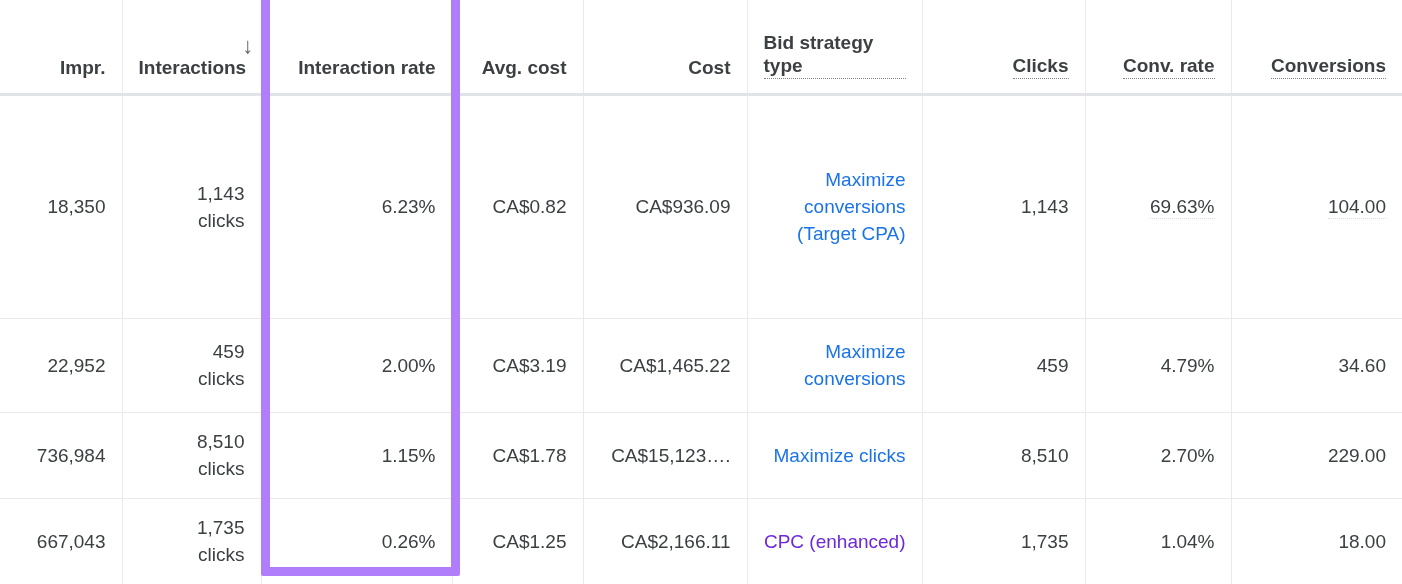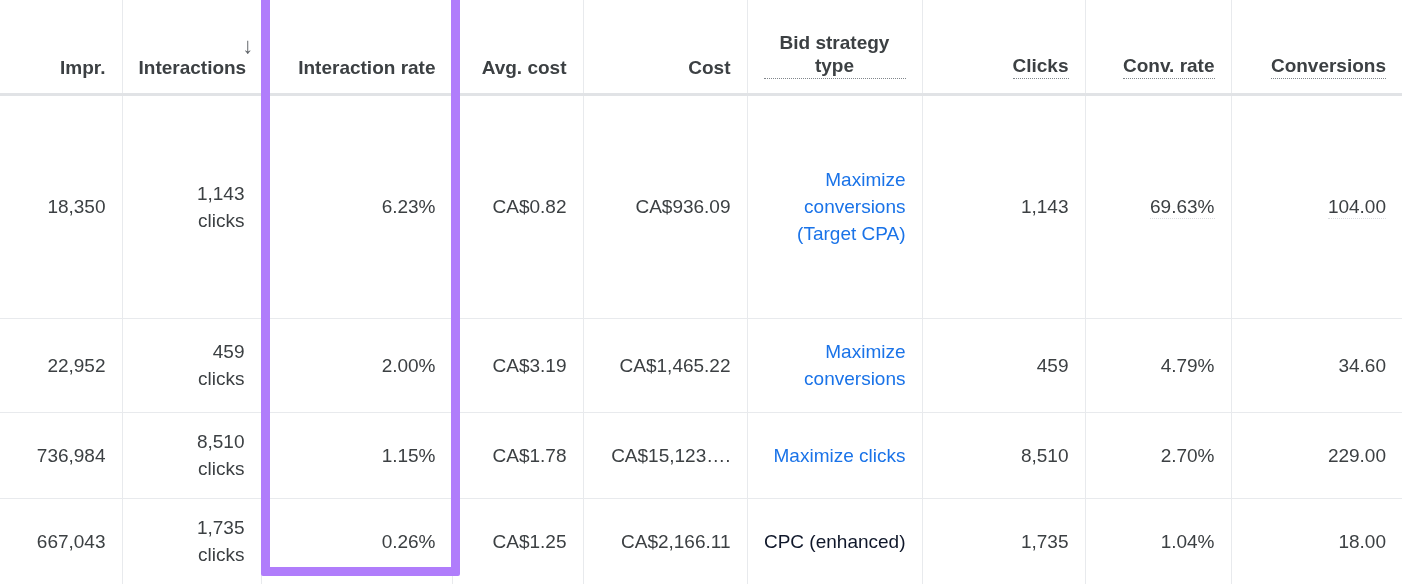--- a/index.html
+++ b/index.html
@@ -49,21 +49,20 @@
 
   thead tr { border-bottom: 3px solid #e1e3e6; }
 
   .hdr-inner {
     display: inline-block;
     position: relative;
   }
   .hdr-dotted {
     border-bottom: 1px dotted #80868b;
     padding-bottom: 1px;
-    text-align: center;
   }
   .sort-arrow {
     position: absolute;
     left: -56px;
     bottom: 22px;
     font-size: 22px;
     color: #5f6368;
     font-weight: normal;
     line-height: 1;
   }
@@ -89,21 +88,21 @@
   tbody tr.r3 td { height: 86px; }
   tbody tr.r4 td { height: 86px; }
 
   .sub { display: block; }
 
   .link {
     color: #1a73e8;
     text-decoration: none;
     cursor: pointer;
   }
-  .plain { color: #0f172a; }
+  .plain { color: #6d28d9; }
 
   .val-dotted {
     border-bottom: 1px dotted #dadce0;
     padding-bottom: 1px;
   }
 
   
   #highlight {
     position: absolute;
     left: 261px;

